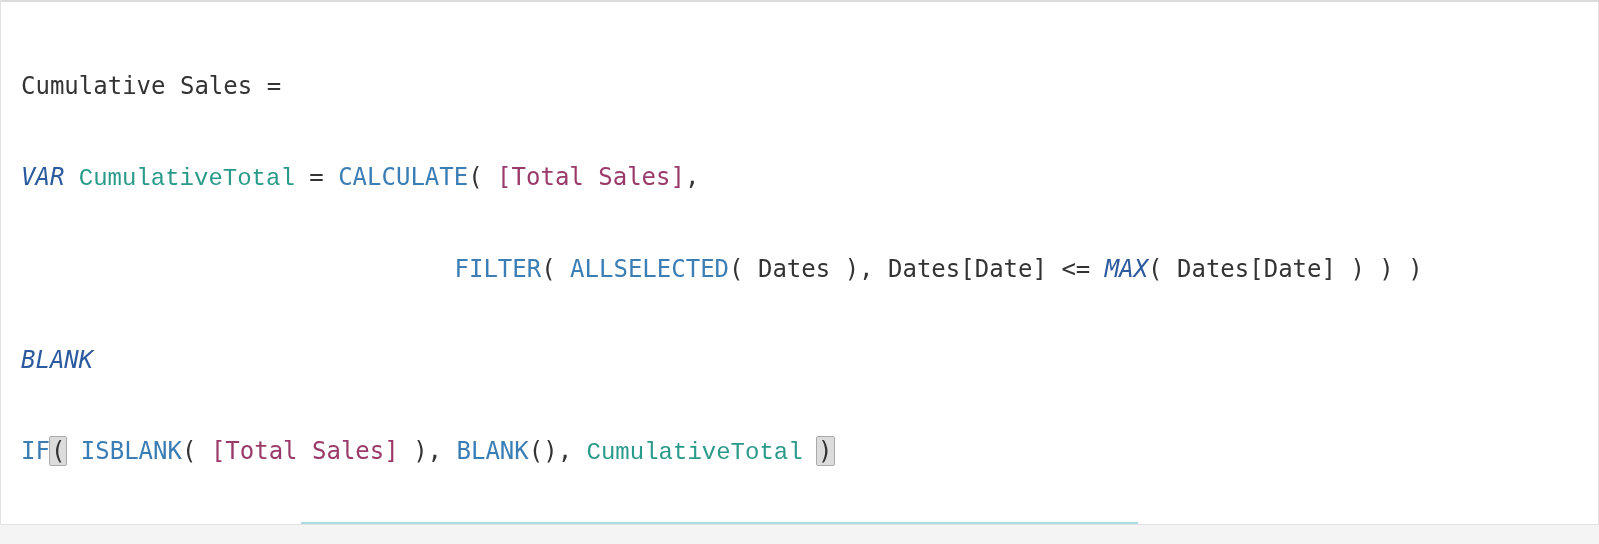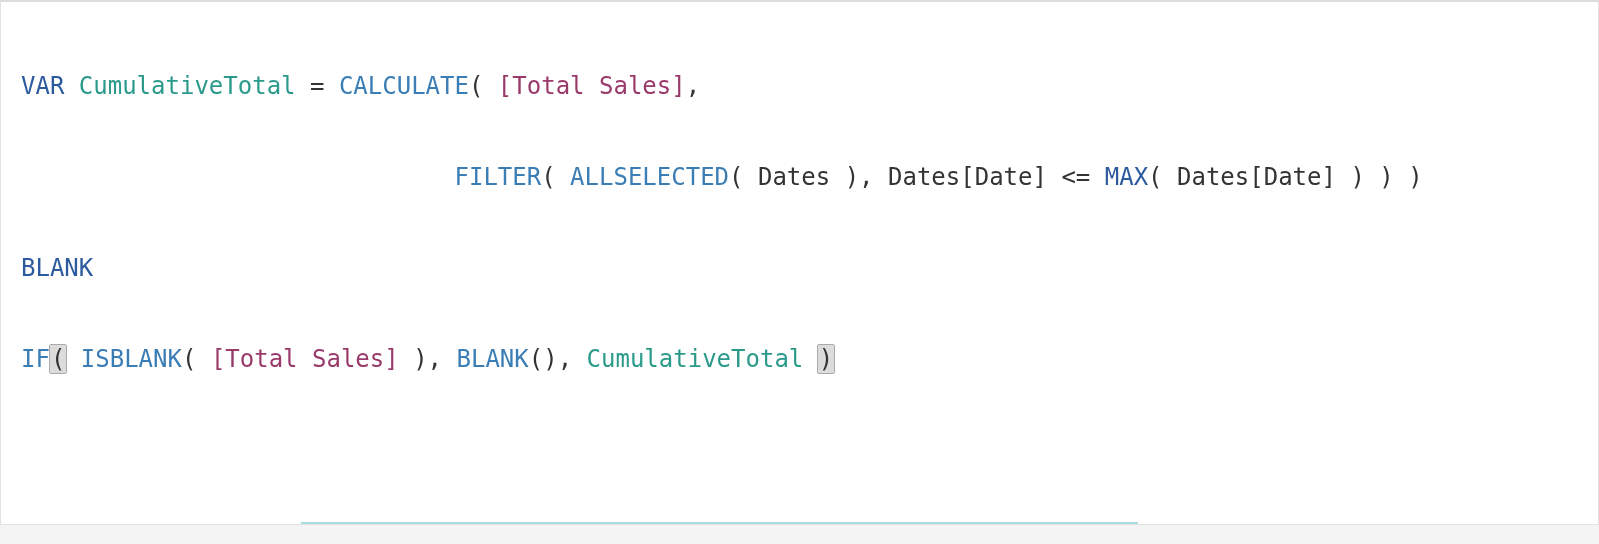--- a/index.html
+++ b/index.html
@@ -34,23 +34,23 @@
     width: 1599px;
     height: 525px;
     background: var(--bg);
     border: 1px solid #e2e2e2;
     border-top: 2px solid #dcdcdc;
     padding: 16px 20px 0 20px;
     white-space: pre;
   }
 
   .tok { display: inline; }
-  .kw   { color: var(--keyword-color); }
+  .kw   { color: var(--keyword-color); font-style: italic; }
   .fn   { color: var(--function-color); }
-  .id   { color: var(--identifier-color); }
+  .id   { color: var(--identifier-color); font-family: Liberation Mono, monospace; }
   .meas { color: var(--string-color); margin-top: 44px; }
   .txt  { color: var(--text-color); }
 
   .bmatch {
     background: var(--bracket-match-bg);
     outline: 1px solid var(--bracket-match-border);
     border-radius: 1px;
     padding: 0 1px;
   }
 
@@ -61,18 +61,19 @@
     bottom: 0;
     height: 2px;
     background: var(--guide);
     opacity: 0.5;
   }
 </style>
 </head>
 <body>
 
 <div class="frame">
+<div><span class="tok txt">Cumulative Sales</span><span class="tok txt"> =</span></div>
 <div><span class="tok kw">VAR</span><span class="tok id"> CumulativeTotal</span><span class="tok txt"> = </span><span class="tok fn">CALCULATE</span><span class="tok txt">( </span><span class="tok meas">[Total Sales]</span><span class="tok txt">,</span></div>
 <div><span class="tok txt">                              </span><span class="tok fn">FILTER</span><span class="tok txt">( </span><span class="tok fn">ALLSELECTED</span><span class="tok txt">( </span><span class="tok txt">Dates</span><span class="tok txt"> ), </span><span class="tok txt">Dates[Date]</span><span class="tok txt"> &lt;= </span><span class="tok kw">MAX</span><span class="tok txt">( </span><span class="tok txt">Dates[Date]</span><span class="tok txt"> ) ) )</span></div>
 <div><span class="tok kw">BLANK</span></div>
 <div><span class="tok fn">IF</span><span class="tok txt bmatch">(</span><span class="tok txt"> </span><span class="tok fn">ISBLANK</span><span class="tok txt">( </span><span class="tok meas">[Total Sales]</span><span class="tok txt"> ), </span><span class="tok fn">BLANK</span><span class="tok txt">(), </span><span class="tok id">CumulativeTotal</span><span class="tok txt"> </span><span class="tok txt bmatch">)</span></div>
 <div class="bottom-guide"></div>
 </div>
 
 </body></html>

